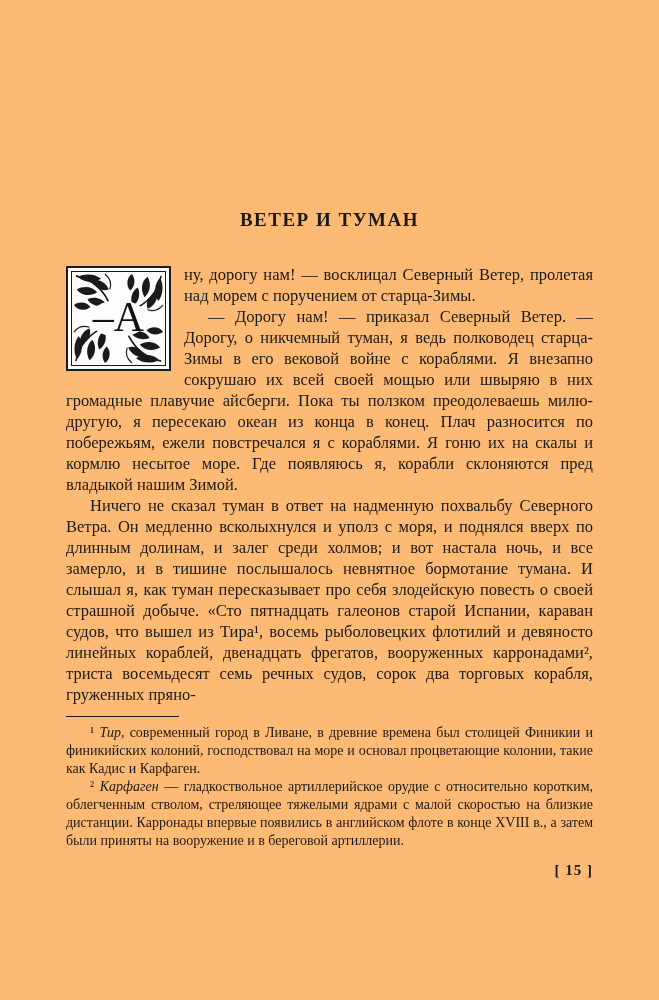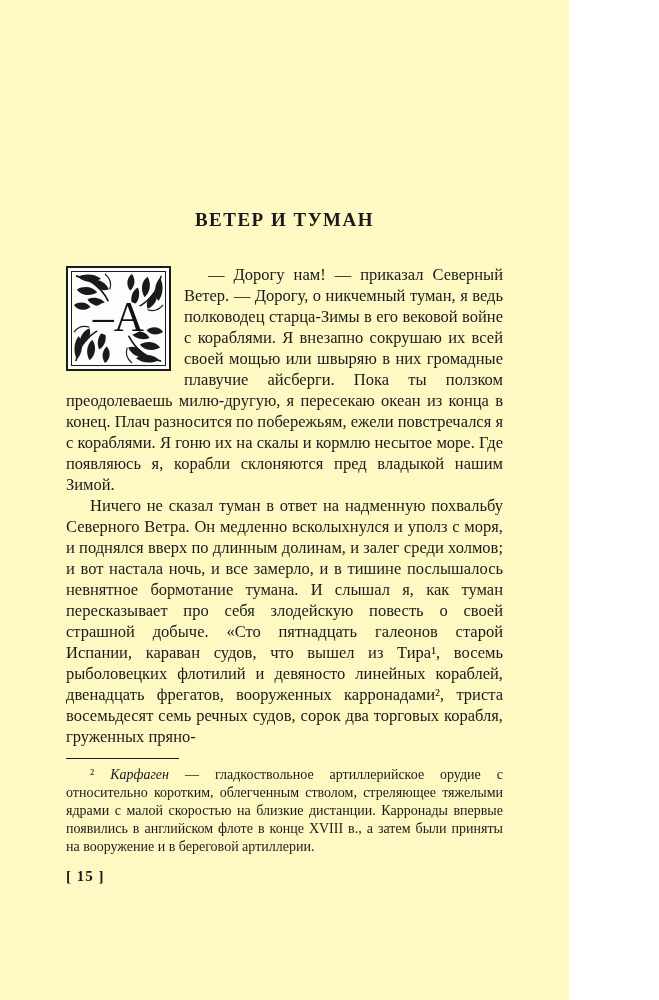--- a/index.html
+++ b/index.html
@@ -1,21 +1,21 @@
 <!DOCTYPE html>
 <html lang="ru"><head>
 <meta charset="utf-8">
 <style>
   * { box-sizing: border-box; }
   html, body { margin: 0; padding: 0; background: #ffffff; }
   .page {
     position: relative;
-    width: 569px;
+    width: 659px;
     height: 1000px;
-    background: #fef9c3;
+    background: #fdba74;
     color: #1a1a1a;
     font-family: "Liberation Serif", "DejaVu Serif", serif;
     padding: 0 66px;
     overflow: hidden;
   }
   .title {
     margin: 208px 0 0 0;
     text-align: center;
     font-size: 19px;
     font-weight: bold;
@@ -68,21 +68,21 @@
   .footnotes {
     font-size: 14px;
     line-height: 18px;
     text-align: justify;
   }
   .footnotes p { margin: 0; text-indent: 24px; }
   .fn-term { font-style: italic; }
 
   .page-number {
     margin-top: 12px;
-    text-align: left;
+    text-align: right;
     font-size: 15px;
     font-weight: bold;
     letter-spacing: 1px;
   }
 </style>
 </head>
 <body>
 
 <div class="page">
 
@@ -107,25 +107,27 @@
           <use href="#cq"></use>
           <use href="#cq" transform="rotate(90 48 48)"></use>
           <use href="#cq" transform="rotate(180 48 48)"></use>
           <use href="#cq" transform="rotate(270 48 48)"></use>
           <ellipse cx="48" cy="48" rx="30" ry="19" fill="#fdfdfc"></ellipse>
         </svg>
       </div>
       <span class="dropcap-letter">–А</span>
     </div>
 
+    <p>ну, дорогу нам! — восклицал Северный Ветер, пролетая над морем с поручением от старца-Зимы.</p>
     <p class="indent">— Дорогу нам! — приказал Северный Ветер. — Дорогу, о никчемный туман, я ведь полководец старца-Зимы в его вековой войне с кораблями. Я внезапно сокрушаю их всей своей мощью или швыряю в них громадные плавучие айсберги. Пока ты ползком преодолеваешь милю-другую, я пересекаю океан из конца в конец. Плач разносится по побережьям, ежели повстречался я с кораблями. Я гоню их на скалы и кормлю несытое море. Где появляюсь я, корабли склоняются пред владыкой нашим Зимой.</p>
     <p class="indent">Ничего не сказал туман в ответ на надменную похвальбу Северного Ветра. Он медленно всколыхнулся и уполз с моря, и поднялся вверх по длинным долинам, и залег среди холмов; и вот настала ночь, и все замерло, и в тишине послышалось невнятное бормотание тумана. И слышал я, как туман пересказывает про себя злодейскую повесть о своей страшной добыче. «Сто пятнадцать галеонов старой Испании, караван судов, что вышел из Тира¹, восемь рыболовецких флотилий и девяносто линейных кораблей, двенадцать фрегатов, вооруженных карронадами², триста восемьдесят семь речных судов, сорок два торговых корабля, груженных пряно-</p>
   </div>
 
   <div class="fn-rule"></div>
 
   <div class="footnotes">
+    <p><span class="fn-marker">¹ </span><span class="fn-term">Тир</span><span>, современный город в Ливане, в древние времена был столицей Финикии и финикийских колоний, господствовал на море и основал процветающие колонии, такие как Кадис и Карфаген.</span></p>
     <p><span class="fn-marker">² </span><span class="fn-term">Карфаген</span><span> — гладкоствольное артиллерийское орудие с относительно коротким, облегченным стволом, стреляющее тяжелыми ядрами с малой скоростью на близкие дистанции. Карронады впервые появились в английском флоте в конце XVIII в., а затем были приняты на вооружение и в береговой артиллерии.</span></p>
   </div>
 
   <div class="page-number">[ 15 ]</div>
 
 </div>
 
 </body></html>

